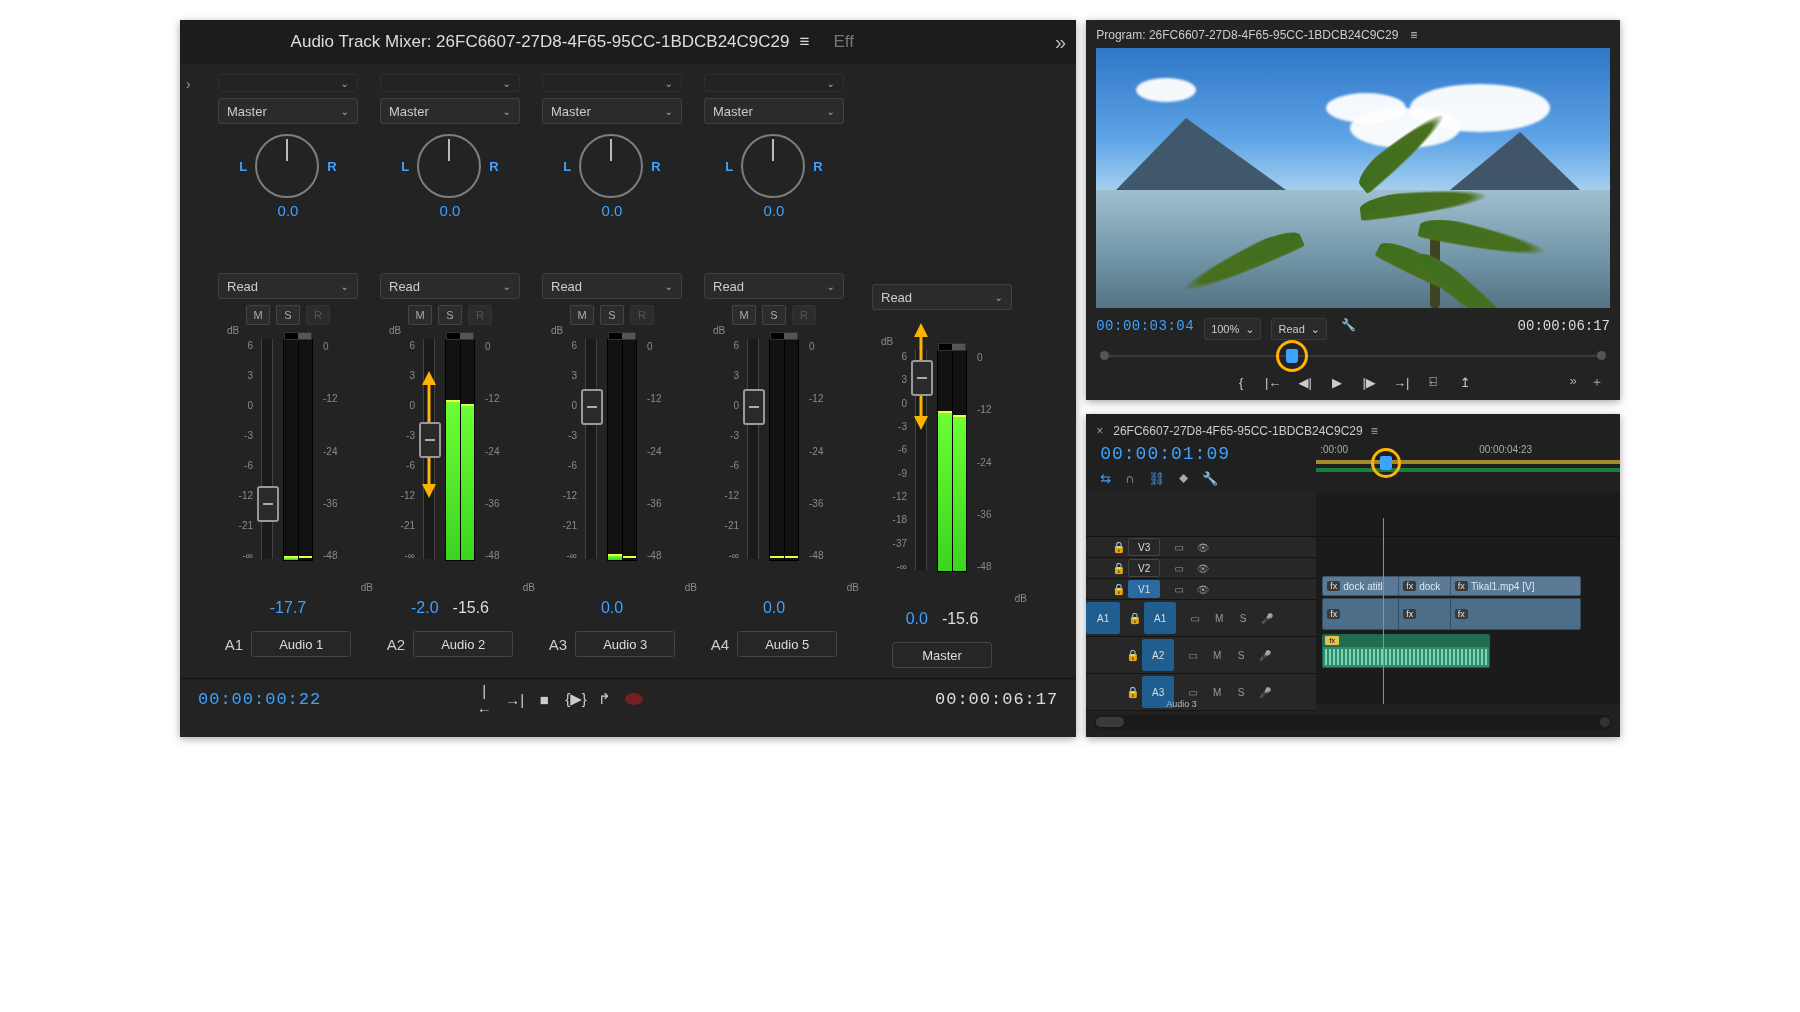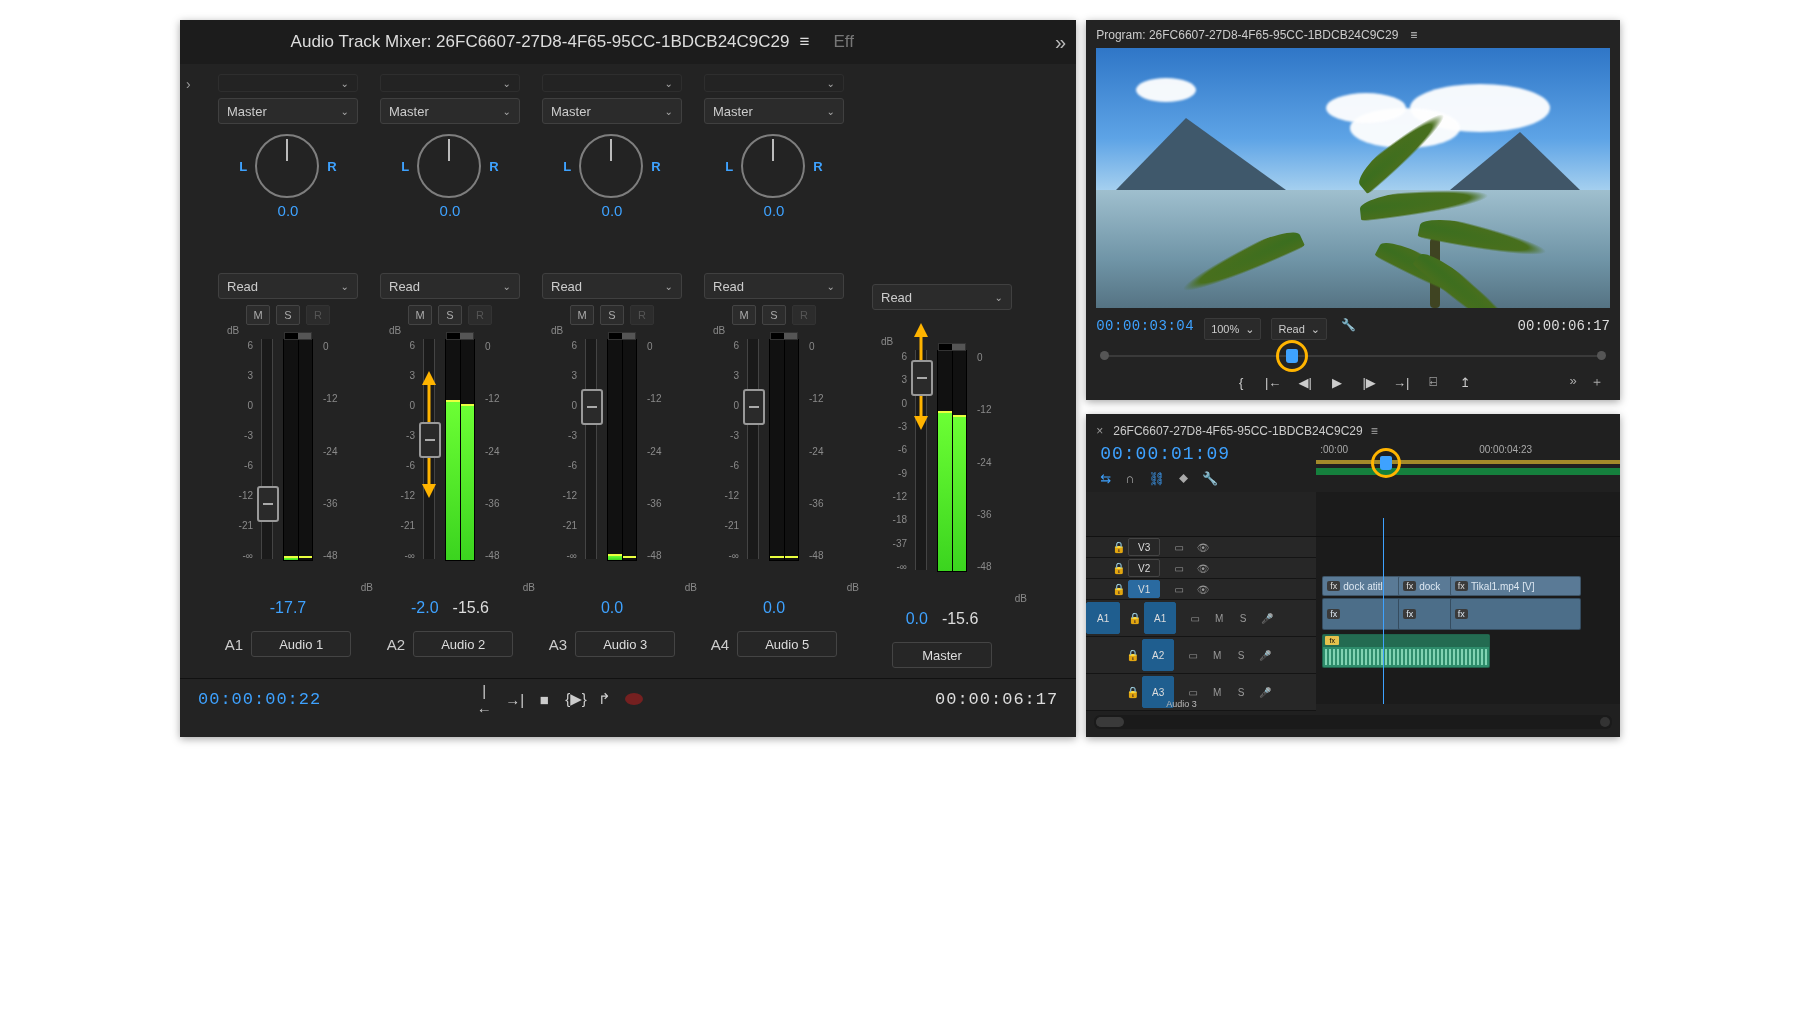--- a/index.html
+++ b/index.html
@@ -140,21 +140,21 @@
   .tl-header .close { color:#999; margin-right:2px;}
   .tl-header .menu { color:#aaa; }
   .tl-tc { color:var(--text-blue); font-family:"Courier New",monospace; font-size:18px; padding:2px 10px 6px 14px; letter-spacing:1px;}
   .tl-tools { display:flex; gap:14px; padding:0 14px 6px 14px; color:#aaa; font-size:13px; align-items:center;}
   .tl-tools .on { color:#3ea2ff; }
 
   .tl-body { display:flex; }
   .tl-left { width:230px; background:#232323; }
   .tl-right { flex:1; position:relative; background:#1b1b1b; overflow:hidden; }
 
-  .tl-ruler { height:26px; position:relative; border-bottom:7px solid #15803d;}
+  .tl-ruler { height:26px; position:relative; border-bottom:4px solid #15803d;}
   .tl-ruler .tick-label { position:absolute; top:2px; font-size:10px; color:#aaa; }
   .tl-ruler .yellow-bar { position:absolute; left:0; right:0; top:18px; height:4px; background:#a38a2a; }
   .tl-ruler .ph-circle { position:absolute; top:6px; left:55px; width:24px; height:24px; border:3px solid var(--accent-yellow); border-radius:50%; display:flex; align-items:center; justify-content:center; z-index:5;}
   .tl-ruler .ph-circle .ph-inner { width:12px; height:14px; background:#3ea2ff; border-radius:2px 2px 3px 3px; }
   .playhead-line { position:absolute; top:26px; bottom:0; left:67px; width:1px; background:#3ea2ff; z-index:4; }
 
   .gap-row { height:44px; border-bottom:1px solid #111; }
 
   .trk-row { display:flex; align-items:center; height:20px; border-bottom:1px solid #141414; background:#272727; }
   .trk-row.tall { height:36px; }

